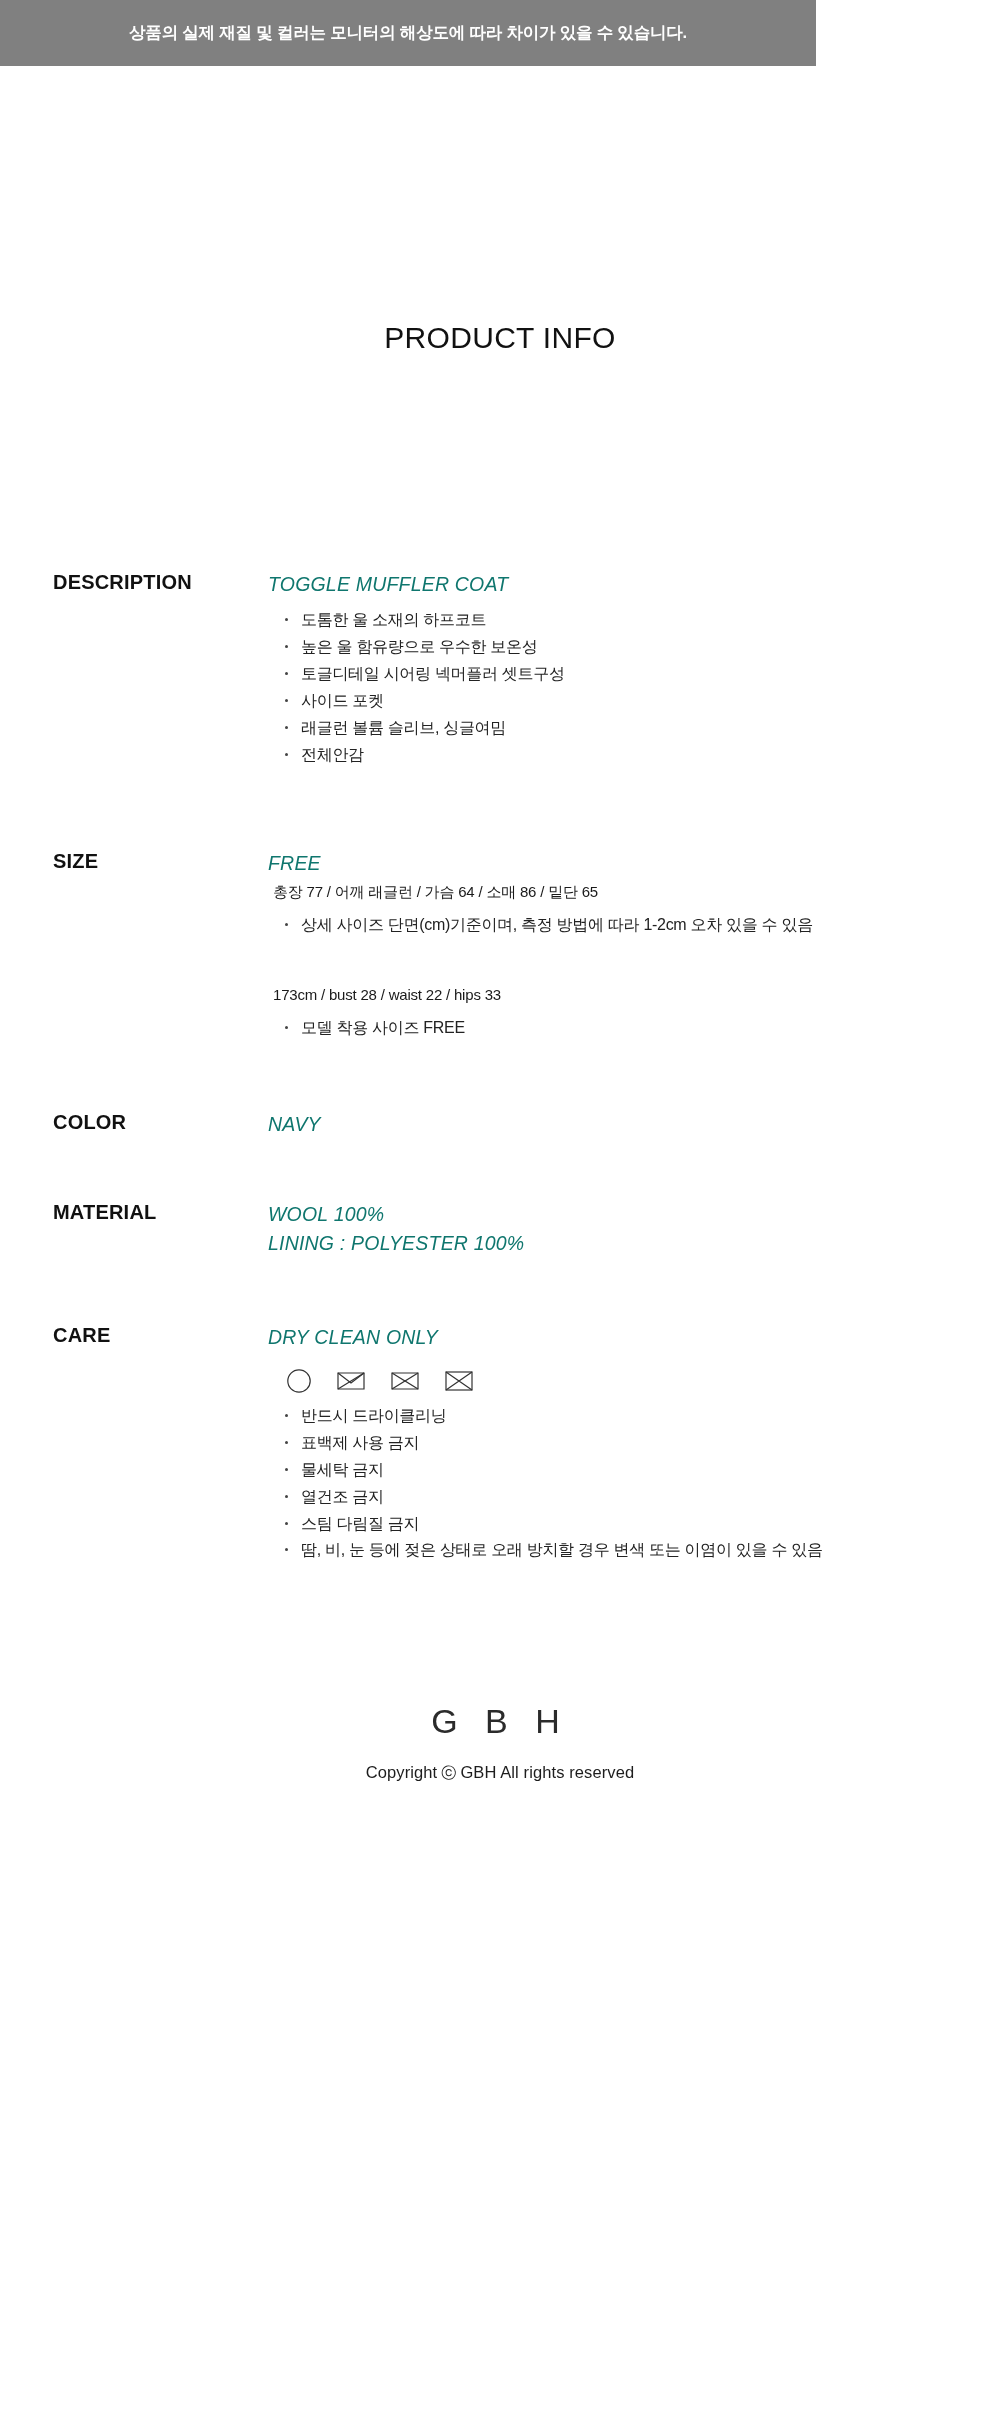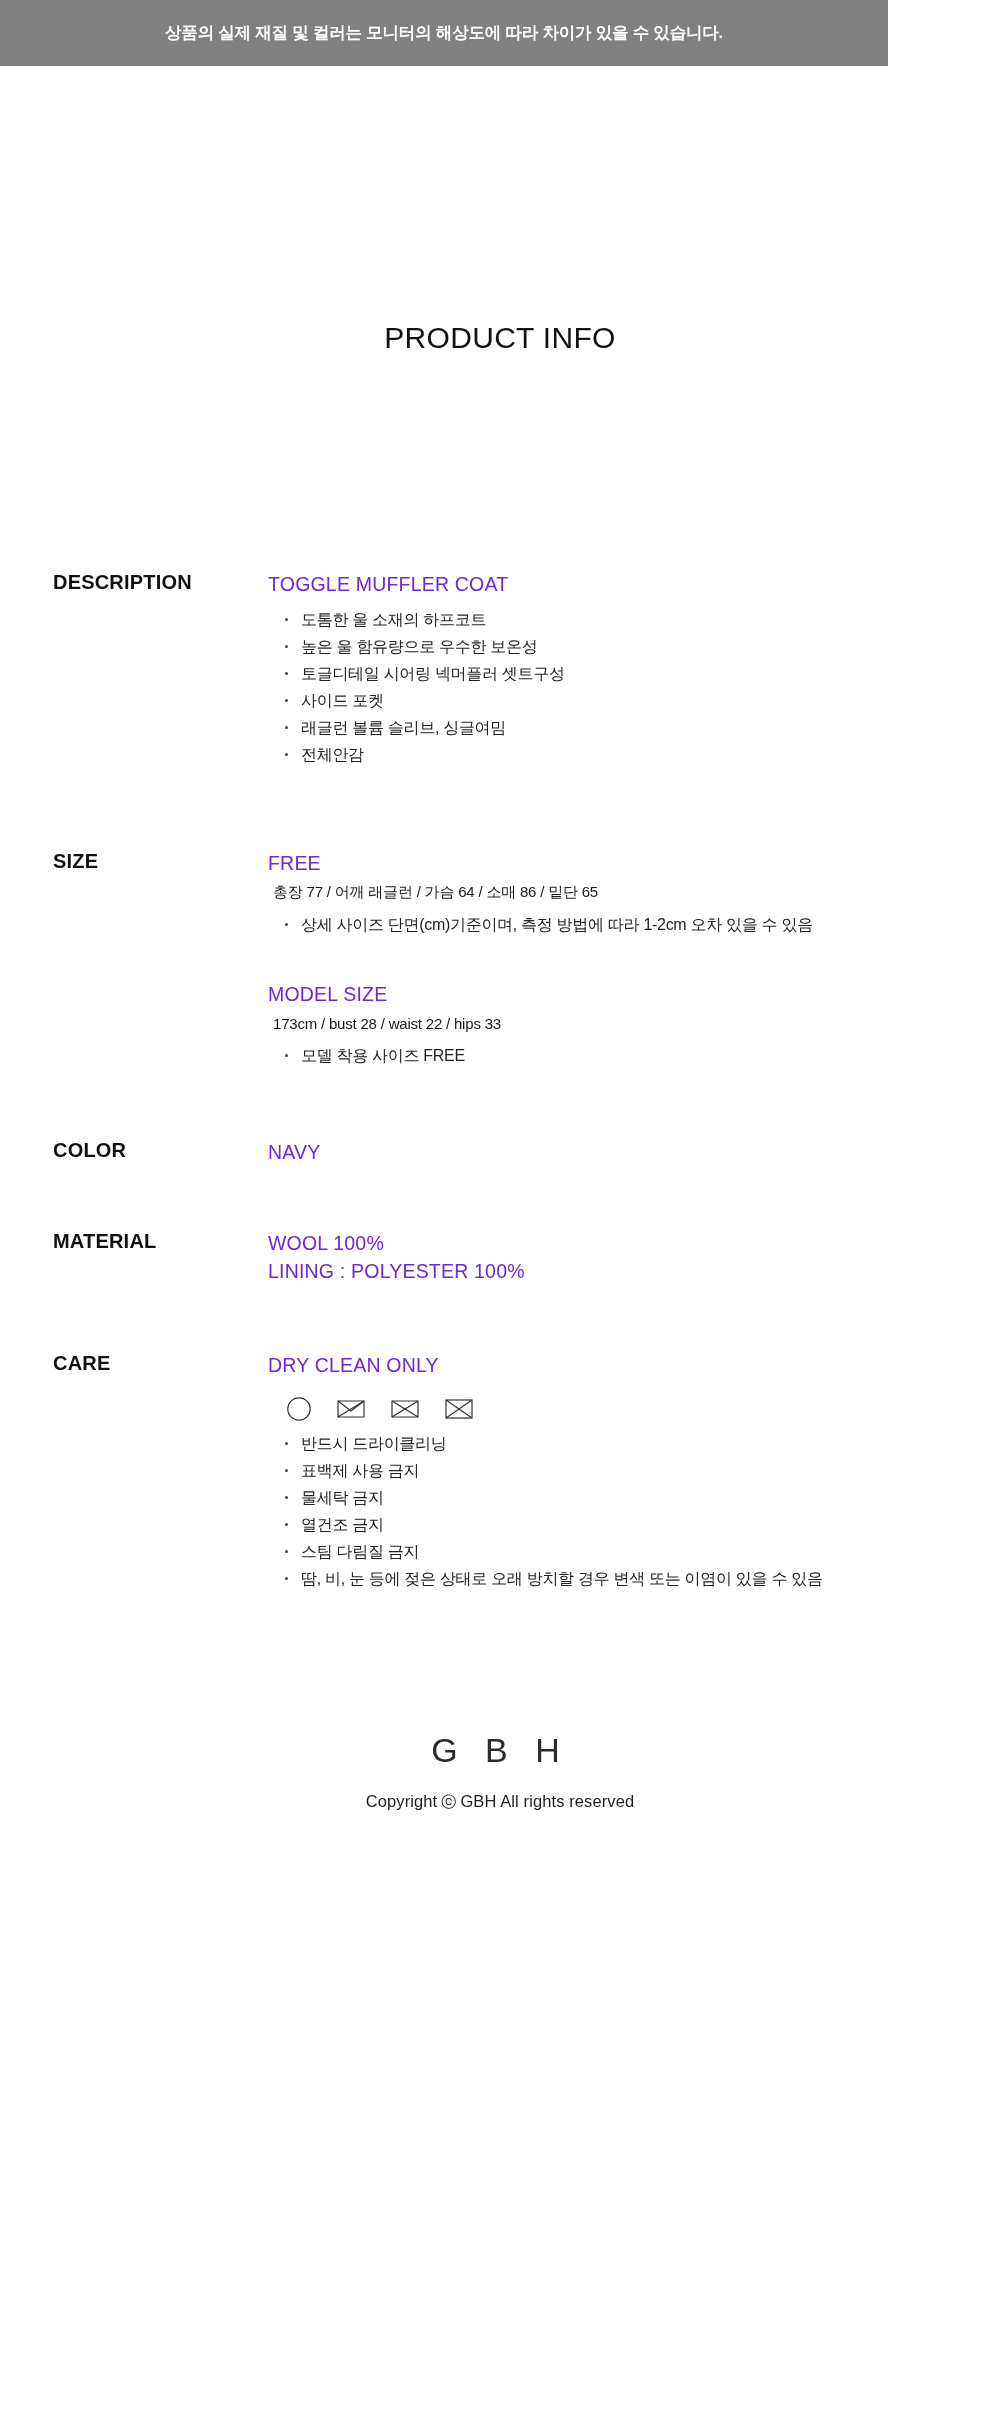--- a/index.html
+++ b/index.html
@@ -17,21 +17,21 @@
 
   .page {
     position: relative;
     width: 1000px;
     min-height: 2413px;
     overflow: hidden;
   }
 
   
   .notice-bar {
-    width: 888px;
+    width: 816px;
     height: 66px;
     background: #808080;
     display: flex;
     align-items: center;
     justify-content: center;
   }
   .notice-bar .notice-text {
     color: #ffffff;
     font-size: 16.5px;
     font-weight: 700;
@@ -68,21 +68,22 @@
   }
   .row-body {
     flex: 1 1 auto;
     font-size: 19.5px;
     color: #1a1a1a;
     line-height: 1.45;
   }
   .body-title {
     font-size: 19.5px;
     letter-spacing: 0.2px;
-    color: #6d28d9;
+    color: #0f766e;
+    font-style: italic;
   }
   .body-sub {
     font-size: 15px;
     padding-left: 5px;
     margin-top: 4px;
     letter-spacing: -0.2px;
   }
 
   ul.bullets {
     list-style: none;
@@ -183,21 +184,20 @@
       <div class="row-label">SIZE</div>
       <div class="row-body">
         <div class="body-title">FREE</div>
         <div class="body-sub">총장 77 / 어깨 래글런 / 가슴 64 / 소매 86 / 밑단 65</div>
         <ul class="bullets">
           <li>상세 사이즈 단면(cm)기준이며, 측정 방법에 따라 1-2cm 오차 있을 수 있음</li>
         </ul>
 
         <div class="gap-size-model"></div>
 
-        <div class="body-title">MODEL SIZE</div>
         <div class="body-sub">173cm / bust 28 / waist 22 / hips 33</div>
         <ul class="bullets">
           <li>모델 착용 사이즈 FREE</li>
         </ul>
       </div>
     </div>
 
     <div class="sec-gap-2"></div>
 
     <div class="info-row">

